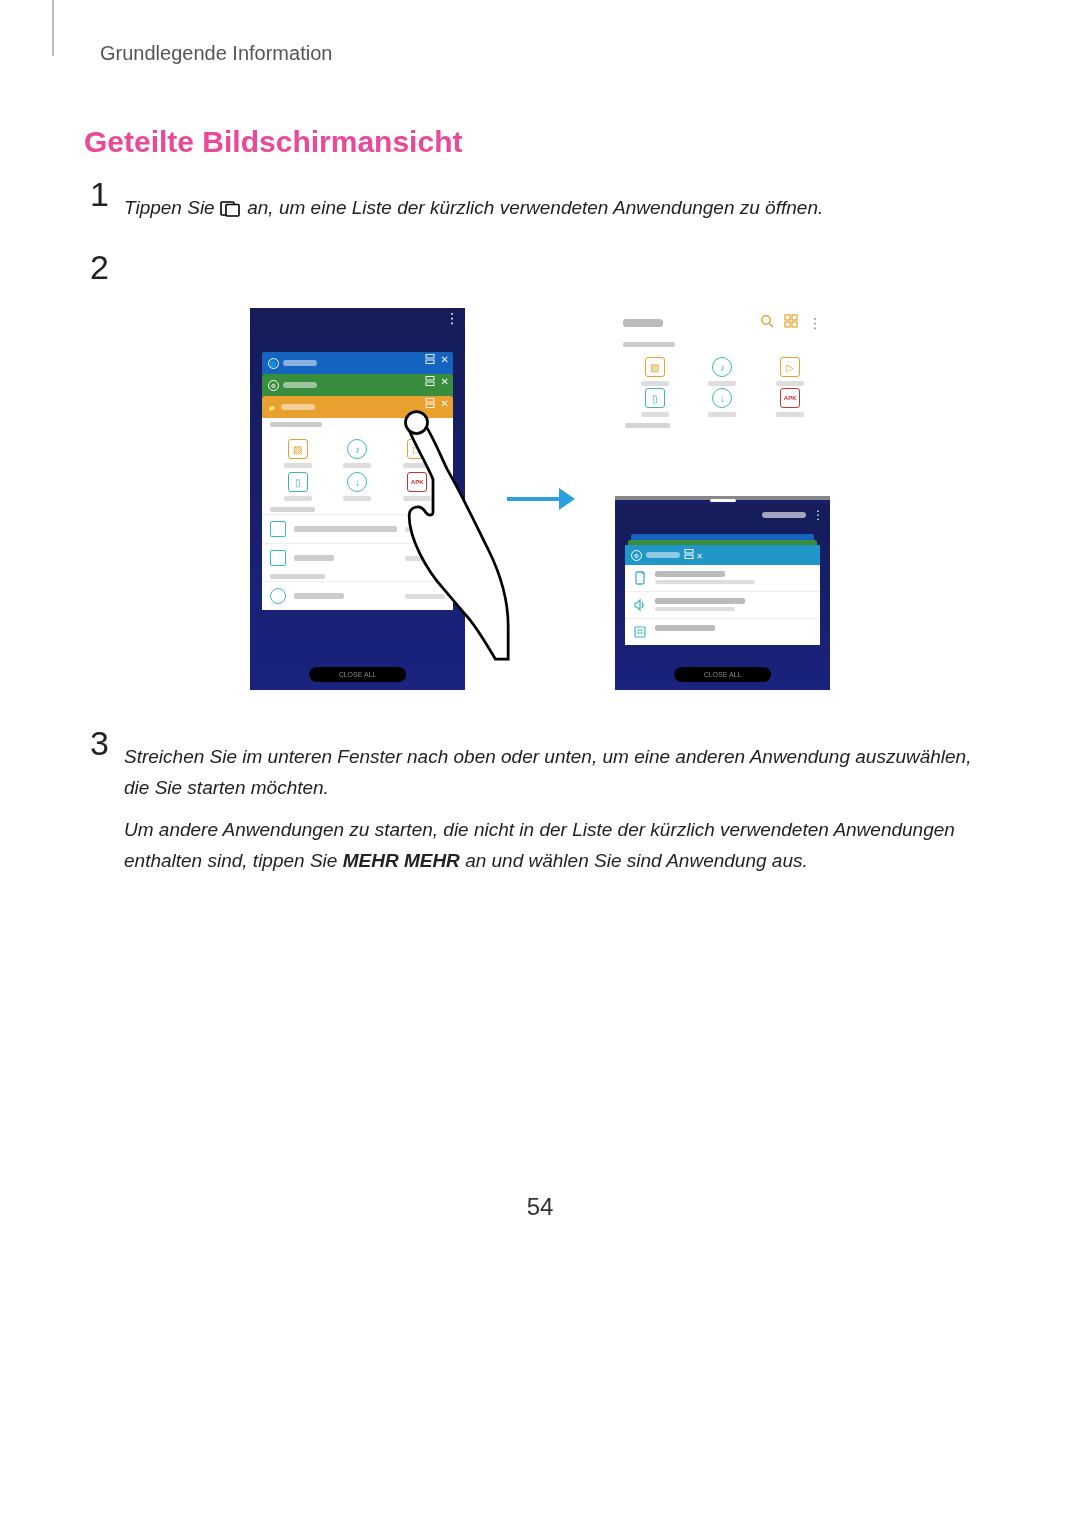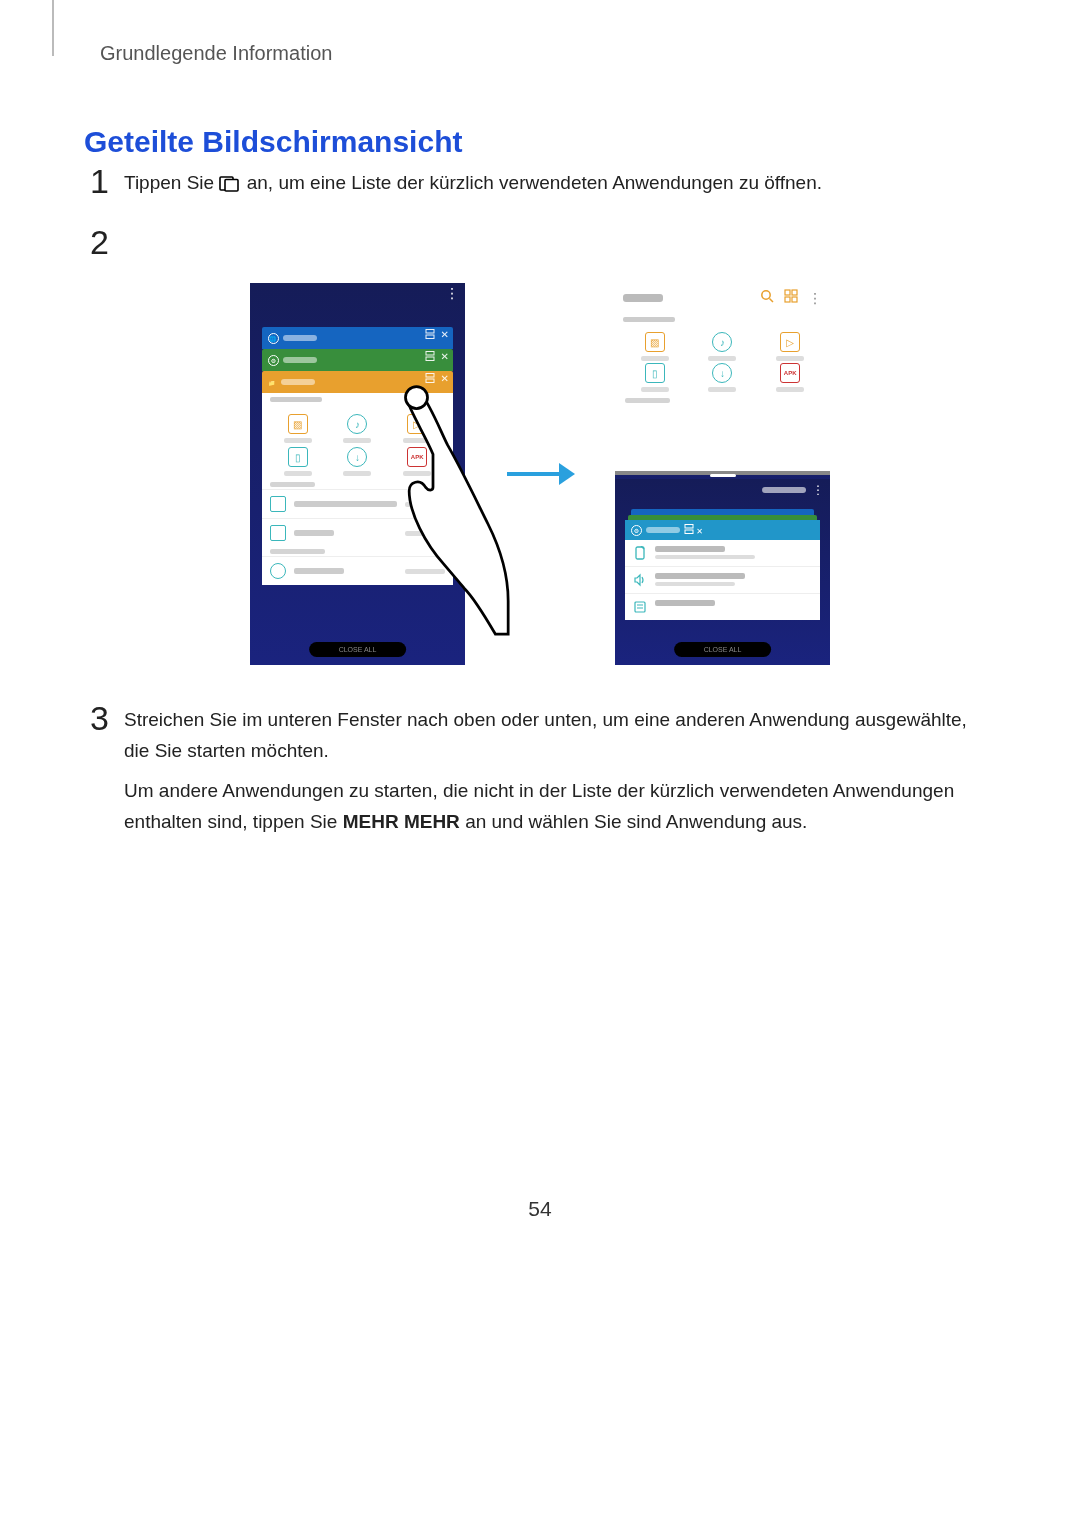--- a/index.html
+++ b/index.html
@@ -28,24 +28,24 @@
     border-left: 2px solid #bbb;
   }
   .breadcrumb {
     font-size: 20px;
     color: #555;
     margin-left: 10px;
     margin-top: 2px;
     margin-bottom: 60px;
   }
   .section-title {
-    color: #1d4ed8;
+    color: #ec4899;
     font-size: 30px;
     font-weight: bold;
-    margin-bottom: 9px;
+    margin-bottom: 22px;
     margin-left: -6px;
   }
   .step {
     display: flex;
     align-items: flex-start;
     margin-bottom: 18px;
   }
   .step-number {
     font-size: 34px;
     font-weight: 400;
@@ -55,21 +55,22 @@
     flex-shrink: 0;
     margin-top: -4px;
   }
   .step-body {
     flex: 1;
     font-size: 19px;
     line-height: 1.6;
     color: #222;
   }
   .step-body p {
-    margin: 0 0 10px 0;
+    margin: 12px 0 10px 0;
+    font-style: italic;
   }
   .inline-icon {
     display: inline-block;
     vertical-align: -3px;
   }
   .figure-row {
     display: flex;
     justify-content: center;
     align-items: center;
     gap: 40px;
@@ -328,21 +329,21 @@
     height:6px; width:70px; background:#bbb; border-radius:2px; filter:blur(0.5px);
   }
   .rp-setting-row .rt .rt2 {
     height:4px; width:100px; background:#ddd; border-radius:2px; filter:blur(0.5px);
   }
   .page-number {
     position: absolute;
     bottom: 40px;
     left: 50%;
     transform: translateX(-50%);
-    font-size: 21px;
+    font-size: 24px;
     color: #333;
   }
   
   .cat-label {
     padding: 4px 8px;
   }
   .cat-label .bar {
     height: 5px;
     width: 52px;
     background: #ccc;
@@ -633,21 +634,21 @@
           </div>
           <div class="close-all">CLOSE ALL</div>
         </div>
       </div>
     </div>
   </div>
 
   <div class="step">
     <div class="step-number">3</div>
     <div class="step-body">
-      <p>Streichen Sie im unteren Fenster nach oben oder unten, um eine anderen Anwendung ausgewählte, die Sie starten möchten.</p>
+      <p>Streichen Sie im unteren Fenster nach oben oder unten, um eine anderen Anwendung auszuwählen, die Sie starten möchten.</p>
       <p>
         <span>Um andere Anwendungen zu starten, die nicht in der Liste der kürzlich verwendeten Anwendungen enthalten sind, tippen Sie </span>
         <strong>MEHR MEHR</strong>
         <span> an und wählen Sie sind Anwendung aus.</span>
       </p>
     </div>
   </div>
 
   <div class="page-number">54</div>
 </div>

